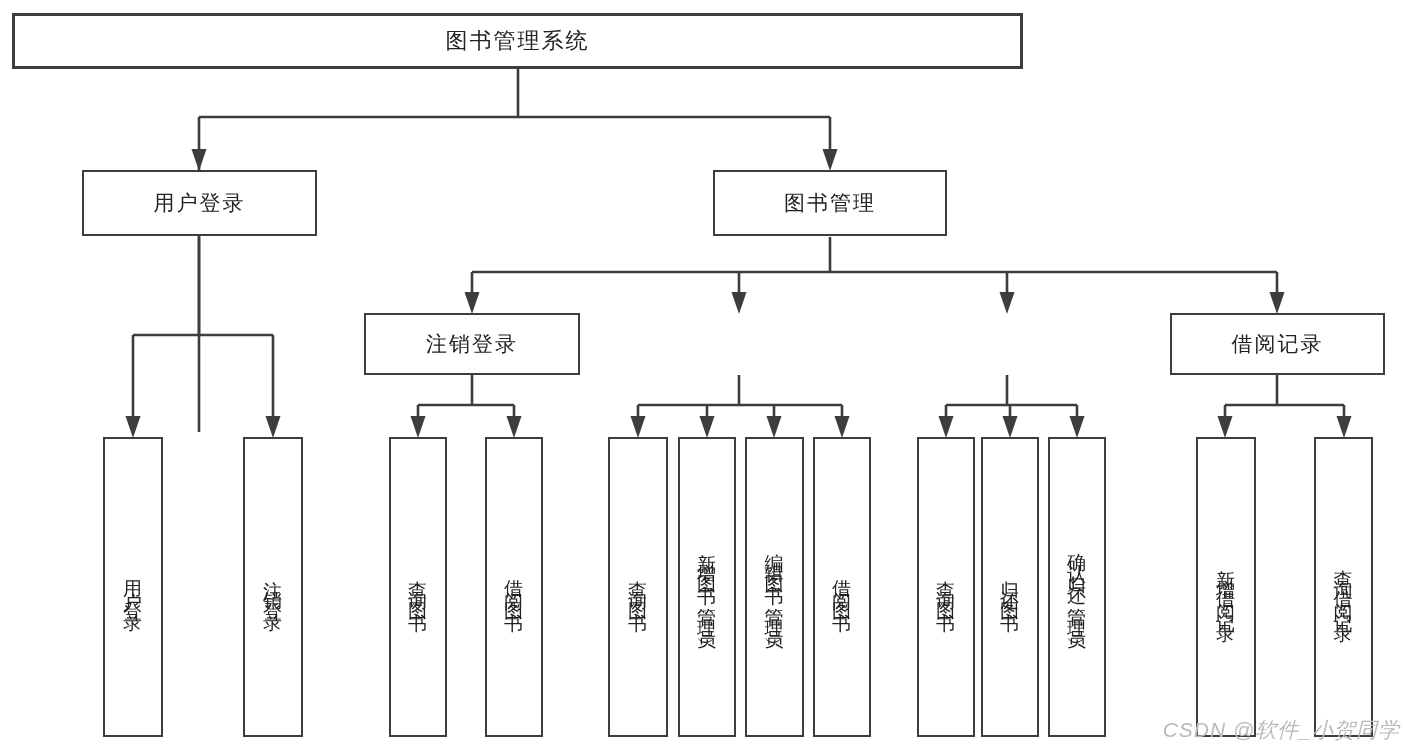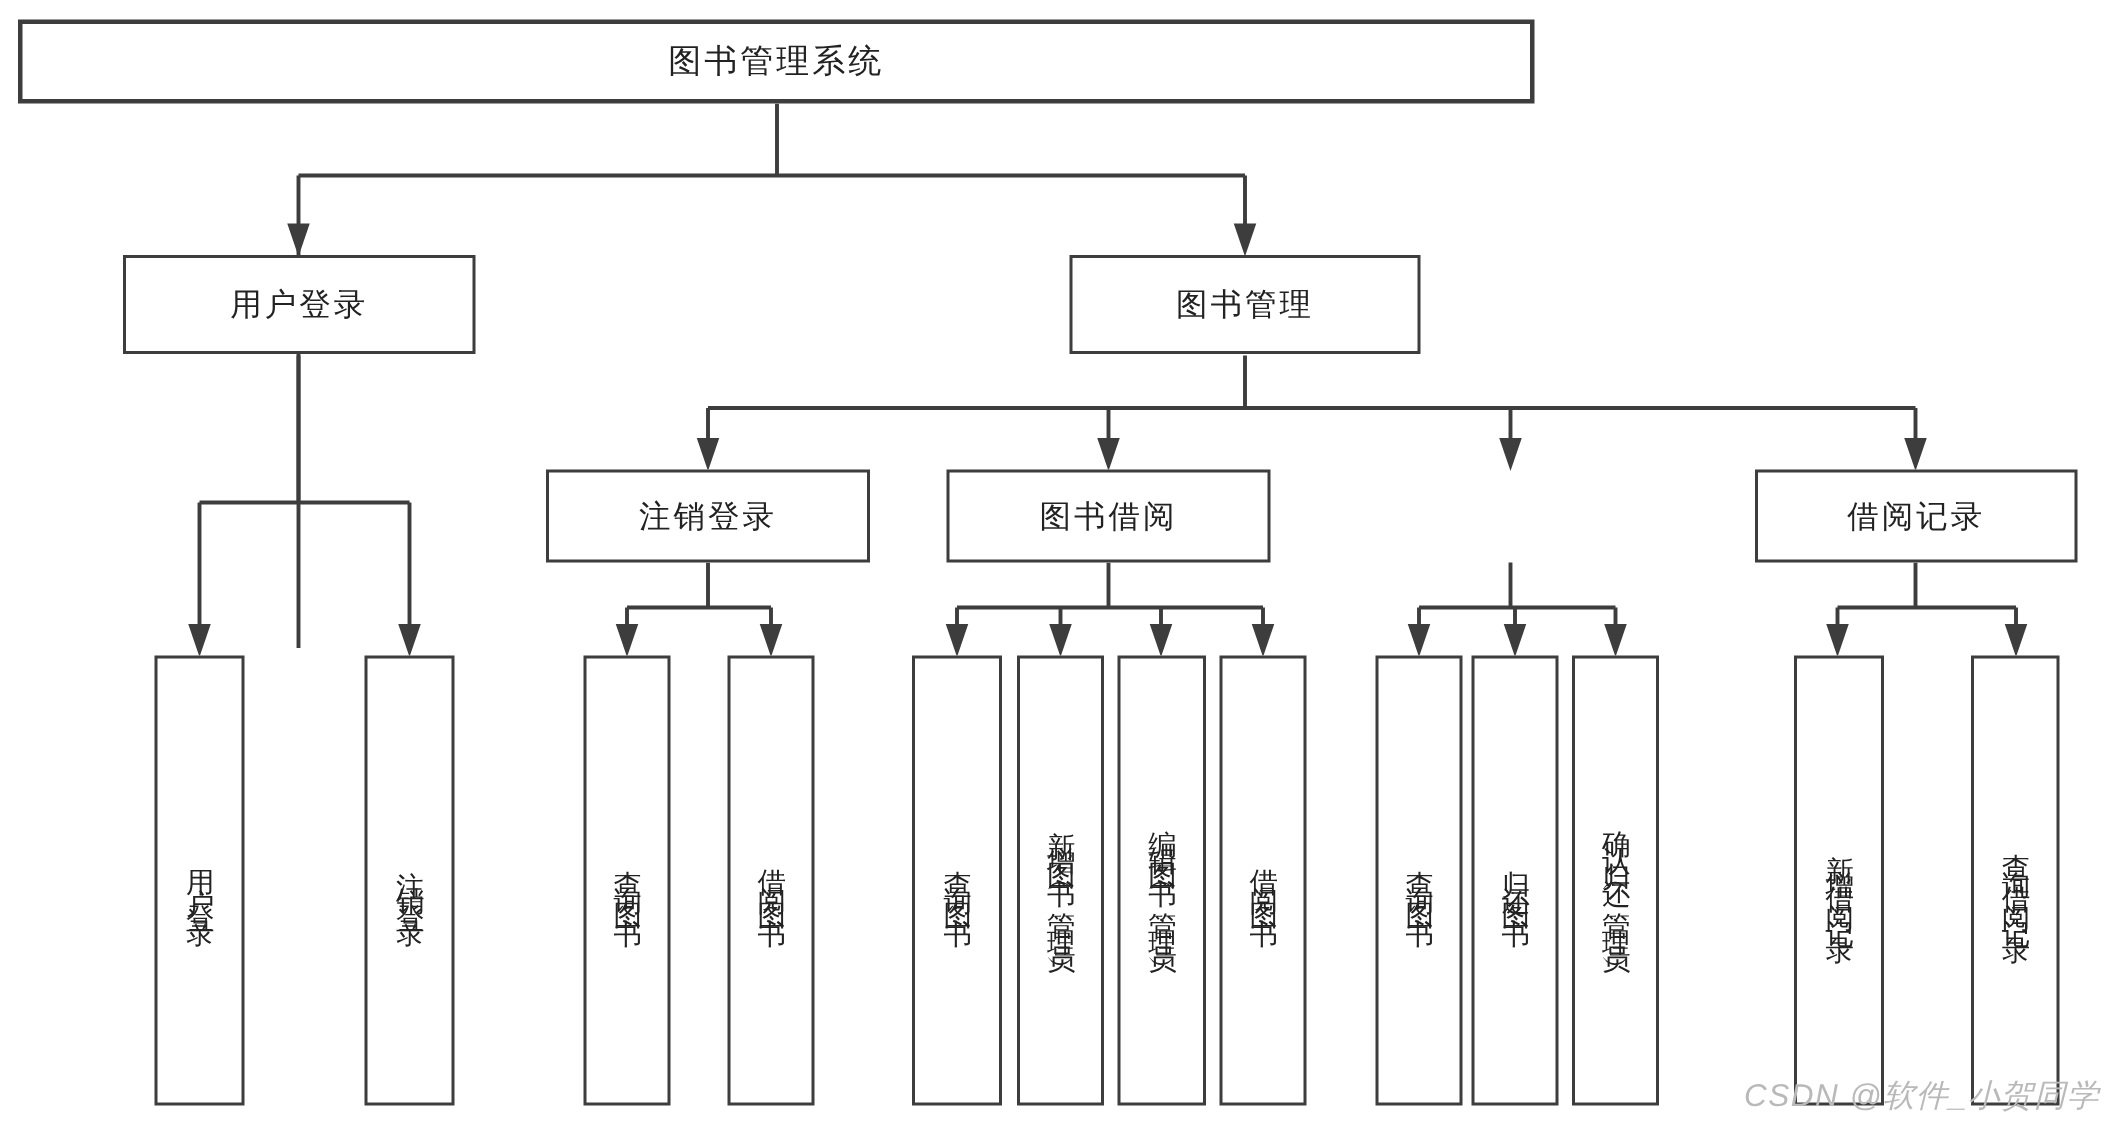--- a/index.html
+++ b/index.html
@@ -87,23 +87,20 @@
   <div class="box hbox" style="left:82px;top:170px;width:235px;height:66px">
     <span class="lbl">用户登录</span>
   </div>
   <div class="box hbox" style="left:713px;top:170px;width:234px;height:66px">
     <span class="lbl">图书管理</span>
   </div>
 
   <div class="box hbox" style="left:364px;top:313px;width:216px;height:62px">
     <span class="lbl">注销登录</span>
   </div>
-  <div class="box hbox" style="left:631px;top:313px;width:216px;height:62px">
-    <span class="lbl">图书借阅</span>
-  </div>
   <div class="box hbox" style="left:1170px;top:313px;width:215px;height:62px">
     <span class="lbl">借阅记录</span>
   </div>
 
   <div class="box vbox" style="left:103px;top:437px;width:60px;height:300px">
     <span class="lbl">用户登录</span>
   </div>
   <div class="box vbox" style="left:243px;top:437px;width:60px;height:300px">
     <span class="lbl">注销登录</span>
   </div>

